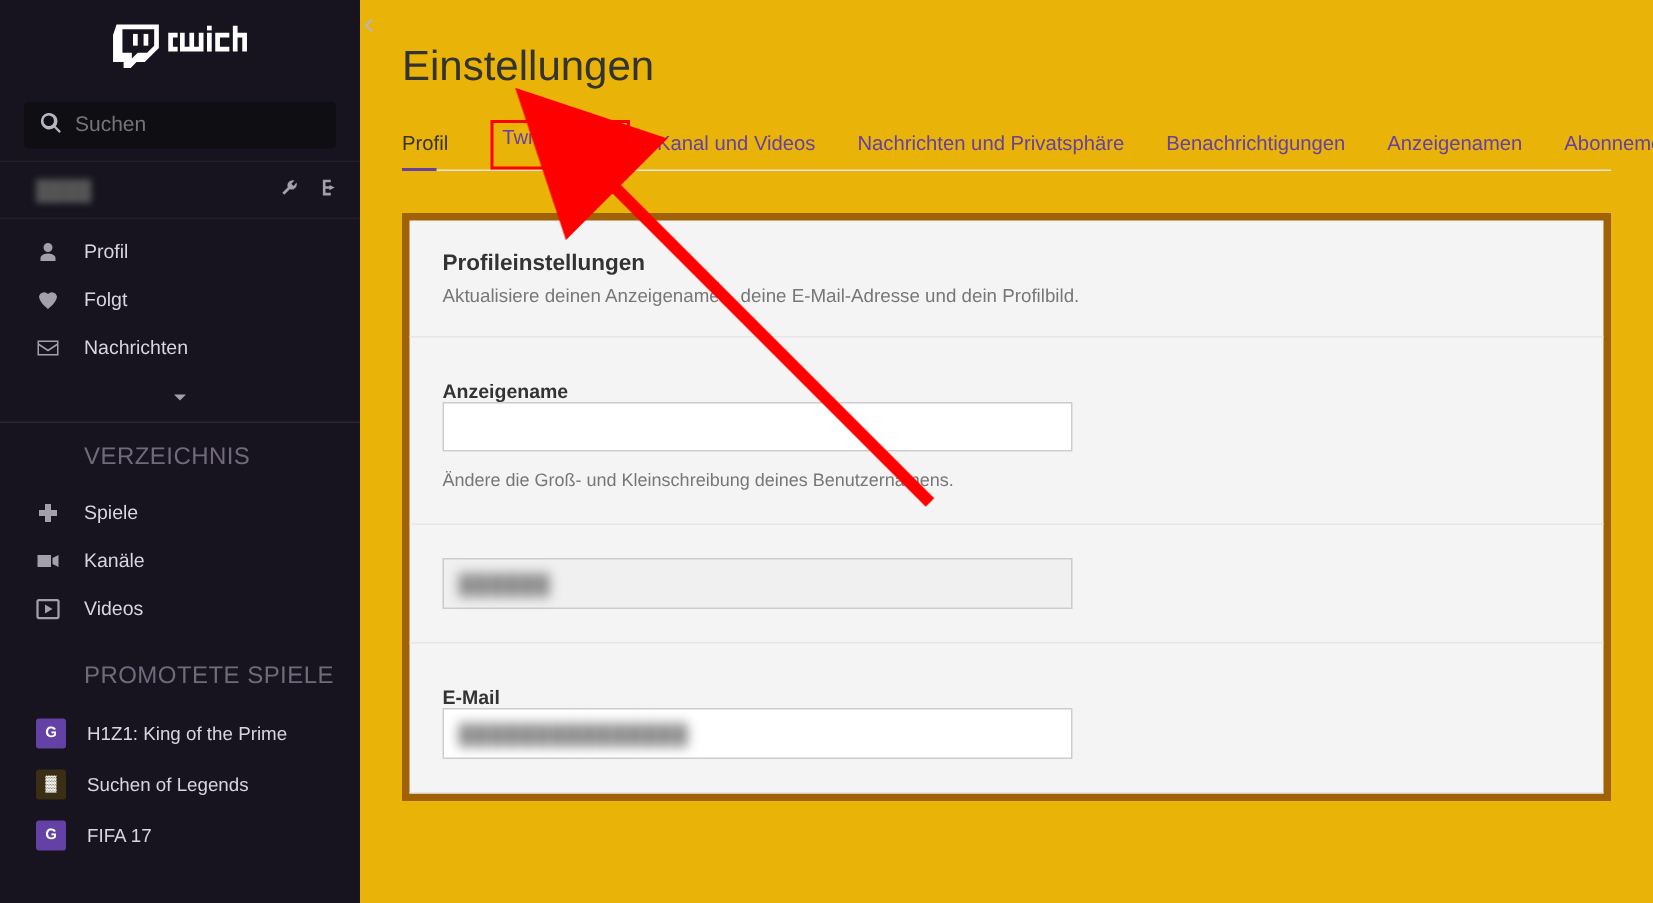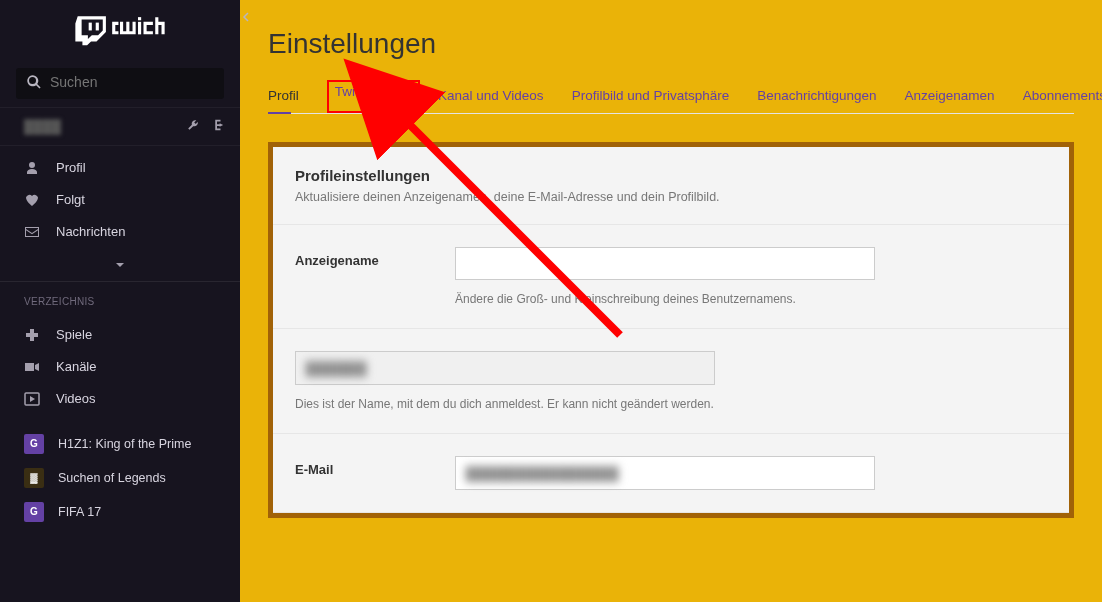--- a/index.html
+++ b/index.html
@@ -16,21 +16,21 @@
 .user-name { flex: 1; color: #3c3745; position: relative; }
 .user-name .blur { filter: blur(2px); color:#555; }
 .user-row .icn { margin-left: 10px; cursor: pointer; }
 .user-row svg { width: 14px; height: 14px; fill: #a49fad; }
 .nav-list { list-style: none; padding: 6px 0; }
 .nav-list li { display: flex; align-items: center; padding: 8px 16px 8px 24px; cursor: pointer; font-size: 13px; }
 .nav-list li svg { width: 16px; height: 16px; fill: #a49fad; margin-right: 16px; }
 .nav-list li span { color: #d8d5e0; }
 .nav-more { text-align: center; padding: 4px 0 8px 0; border-bottom: 1px solid rgba(255,255,255,0.08); cursor: pointer; }
 .nav-more svg { width: 10px; height: 10px; fill: #a49fad; }
-.section-title { color: #706a7c; font-size: 10px; letter-spacing: 0.3px; padding: 14px 16px 6px 24px; }
+.section-title { color: #706a7c; font-size: 16px; letter-spacing: 0.3px; padding: 14px 16px 6px 24px; margin-left: 32px; }
 .directory-list li span { color: #d8d5e0; }
 .game-list li { display: flex; align-items: center; padding: 7px 16px 7px 24px; cursor: pointer; }
 .game-list li .game-icon { width: 20px; height: 20px; margin-right: 14px; display: flex; align-items: center; justify-content: center; border-radius: 2px; font-size: 10px; font-weight: bold; color: #fff; }
 .g-h1z1 { background: #6441a4; }
 .g-lol { background: #3a2e13; }
 .g-fifa { background: #6441a4; }
 .game-list li span { color: #d8d5e0; font-size: 12.5px; }
 .collapse-handle { position: absolute; left: 241px; top: 10px; width: 12px; height: 12px; cursor: pointer; }
 .collapse-handle svg { width: 10px; height: 10px; fill: #b8b5c0; }
 .main { flex: 1; background: #eab308; overflow-y: auto; }
@@ -38,21 +38,21 @@
 .page-title { font-size: 28px; font-weight: 400; color: #333; margin-bottom: 22px; }
 .tabs { display: flex; border-bottom: 1px solid #e4e4e4; gap: 0; margin-bottom: 28px; }
 .tab { padding: 6px 10px 10px 0; margin-right: 18px; font-size: 13.5px; color: #6441a4; cursor: pointer; position: relative; white-space: nowrap; }
 .tab.active { color: #333; }
 .tab.active::after { content: ""; position: absolute; left: 0; bottom: -1px; height: 2px; width: calc(100% - 18px); background: #6441a4; }
 .tab.highlighted { border: 2px solid #ff0000; padding: 2px 6px 6px 6px; margin-top: -2px; }
 .panel { background: #f4f4f4; border: 5px solid #a16207; }
 .panel-header { padding: 20px 22px; border-bottom: 1px solid #e6e6e6; }
 .panel-header h2 { font-size: 15px; font-weight: 600; color: #333; margin-bottom: 6px; }
 .panel-header p { font-size: 12.5px; color: #777; }
-.field-row { padding: 22px; border-bottom: 1px solid #e6e6e6; display: flex; }
+.field-row { padding: 22px; border-bottom: 1px solid #e6e6e6; display: flex; flex-direction: column; }
 .field-label { width: 160px; font-size: 13px; font-weight: 600; color: #333; padding-top: 6px; }
 .field-body { flex: 1; }
 .text-input { width: 420px; padding: 8px 10px; border: 1px solid #ccc; background: #fff; font-size: 13px; }
 .field-hint { font-size: 12px; color: #777; margin-top: 12px; }
 .blurred { filter: blur(4px); color: #888; letter-spacing: 1px; }
 .annotation-arrow { position: absolute; pointer-events: none; z-index: 10; }
 .annotation-arrow svg { overflow: visible; }
 </style>
 </head>
 <body>
@@ -129,20 +129,21 @@
           <span>Kanäle</span>
         </li>
       <li>
           <svg viewBox="0 0 16 16">
             <rect x="1" y="2" width="14" height="12" rx="1" fill="none" stroke="#a49fad" stroke-width="1.5"></rect>
             <path d="M6 5v6l5-3-5-3z"></path>
           </svg>
           <span>Videos</span>
         </li>
     </ul>
+    <div class="section-title">PROMOTETE SPIELE</div>
     <ul class="nav-list game-list">
       <li>
           <span class="game-icon g-h1z1">G</span>
           <span>H1Z1: King of the Prime</span>
         </li>
       <li>
           <span class="game-icon g-lol">▓</span>
           <span>Suchen of Legends</span>
         </li>
       <li>
@@ -159,21 +160,21 @@
   </div>
 
   <main class="main">
     <div class="main-inner">
       <h1 class="page-title">Einstellungen</h1>
 
       <nav class="tabs">
         <div class="tab active">Profil</div>
         <div class="tab highlighted">Twitch Prime</div>
         <div class="tab">Kanal und Videos</div>
-        <div class="tab">Profilbild und Privatsphäre</div>
+        <div class="tab">Nachrichten und Privatsphäre</div>
         <div class="tab">Benachrichtigungen</div>
         <div class="tab">Anzeigenamen</div>
         <div class="tab">Abonnements</div>
       </nav>
 
       <section class="panel">
         <div class="panel-header">
           <h2>Profileinstellungen</h2>
           <p>Aktualisiere deinen Anzeigenamen, deine E-Mail-Adresse und dein Profilbild.</p>
         </div>
@@ -184,21 +185,20 @@
             <input type="text" class="text-input" value="" style="">
             <div class="field-hint">Ändere die Groß- und Kleinschreibung deines Benutzernamens.</div>
           </div>
         </div>
 
         <div class="field-row">
           <div class="field-body">
             <div class="text-input" style="background:#f0f0f0; height:34px; display:flex; align-items:center;">
                 <span class="blurred">██████</span>
               </div>
-            <div class="field-hint">Dies ist der Name, mit dem du dich anmeldest. Er kann nicht geändert werden.</div>
           </div>
         </div>
 
         <div class="field-row">
           <div class="field-label">E-Mail</div>
           <div class="field-body">
             <div class="text-input" style="height:34px; display:flex; align-items:center;">
                 <span class="blurred">███████████████</span>
               </div>
           </div>

